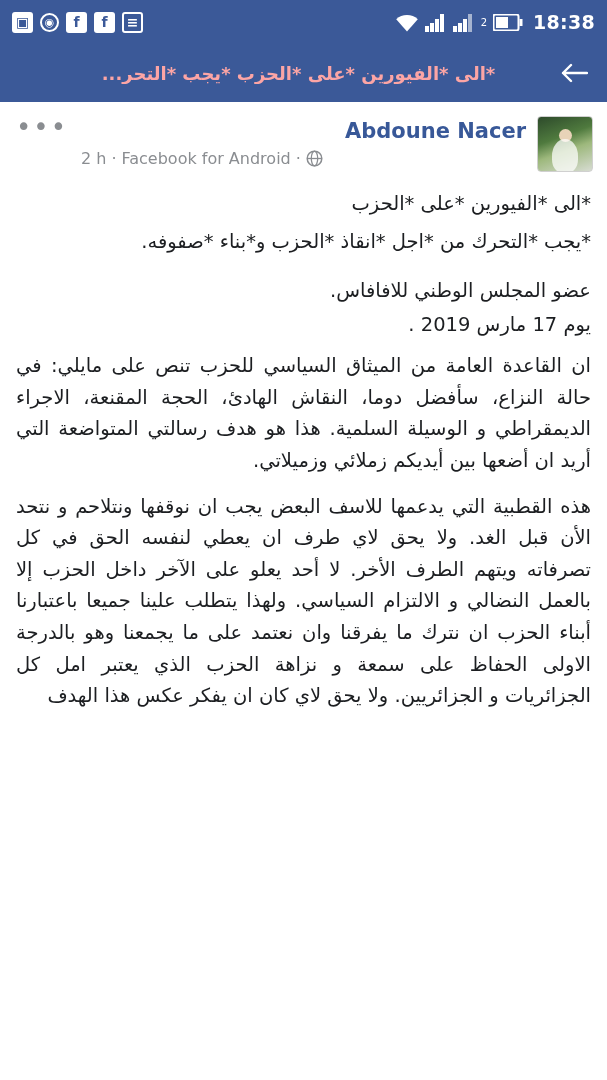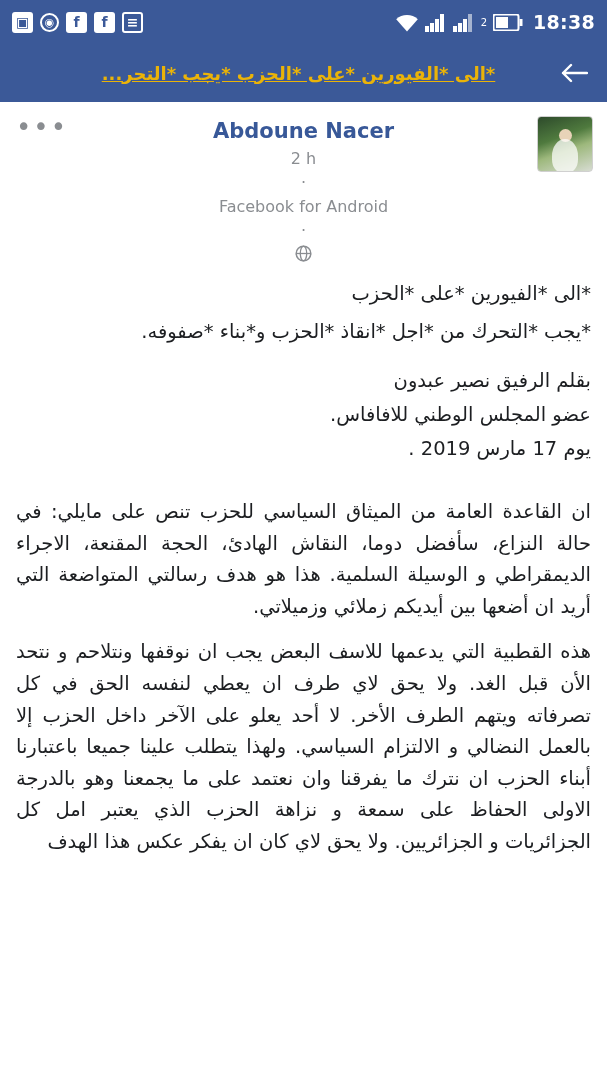--- a/index.html
+++ b/index.html
@@ -65,26 +65,25 @@
   }
   .sig-label {
     font-size: 10px;
     vertical-align: super;
   }
 
   
   .appbar {
     height: 58px;
     background: #3b5998;
-    color: #eab308;
+    color: #fca5a5;
     display: flex;
     align-items: center;
     padding: 0 16px;
     direction: rtl;
-    text-decoration: underline;
   }
   .back-btn {
     width: 34px; height: 34px;
     display: flex; align-items: center; justify-content: center;
     flex-shrink: 0;
   }
   .appbar-title {
     flex: 1;
     text-align: center;
     font-size: 18px;
@@ -131,32 +130,31 @@
     border-radius: 50%;
     background: #e8d3b8;
   }
   .post-meta { flex: 1; min-width: 0; padding-top: 2px; }
   .author {
     font-size: 21px;
     font-weight: bold;
     color: #385898;
     line-height: 1.25;
     direction: ltr;
-    text-align: center;
+    text-align: right;
   }
   .subline {
     margin-top: 5px;
     font-size: 16px;
     color: #8a8d91;
     direction: ltr;
     text-align: left;
     display: flex;
     align-items: center;
     gap: 5px;
-    flex-direction: column;
   }
   .globe {
     display: inline-flex;
     align-items: center;
     justify-content: center;
   }
   .more-btn {
     color: #8a8d91;
     font-size: 26px;
     line-height: 18px;
@@ -171,21 +169,21 @@
     direction: rtl;
     text-align: justify;
     color: #1c1e21;
     font-size: 19.5px;
     line-height: 1.62;
   }
   .post-body p { margin-bottom: 14px; }
   .post-body p.center { margin-bottom: 6px; }
   .post-body p.center.last { margin-bottom: 18px; }
   .post-body p.right { text-align: right; margin-bottom: 2px; }
-  .post-body p.right.last { margin-bottom: 32px; }
+  .post-body p.right.last { margin-bottom: 10px; }
   .post-body p:last-child { margin-bottom: 16px; }
 </style>
 </head>
 <body>
 
 <div class="statusbar">
   <div class="status-left">
     <span class="sq-icon">▣</span>
     <span class="dot-icon">◉</span>
     <span class="sq-icon">f</span>
@@ -254,18 +252,17 @@
         </span>
       </div>
     </div>
     <div class="more-btn">•••</div>
   </div>
 </div>
 
 <div class="post-body" id="post-body">
     <p class="center">*الى *الفيورين *على *الحزب</p>
     <p class="center last">*يجب *التحرك من *اجل *انقاذ *الحزب و*بناء *صفوفه.</p>
-    <p class="right">بقلم الرفيق نصير عبدون</p>
     <p class="right">عضو المجلس الوطني للافافاس.</p>
     <p class="right last">يوم 17 مارس 2019 .</p>
     <p class="">ان القاعدة العامة من الميثاق السياسي للحزب تنص على مايلي: في حالة النزاع، سأفضل دوما، النقاش الهادئ، الحجة المقنعة، الاجراء الديمقراطي و الوسيلة السلمية. هذا هو هدف رسالتي المتواضعة التي أريد ان أضعها بين أيديكم زملائي وزميلاتي.</p>
     <p class="">هذه القطبية التي يدعمها للاسف البعض يجب ان نوقفها ونتلاحم و نتحد الأن قبل الغد. ولا يحق لاي طرف ان يعطي لنفسه الحق في كل تصرفاته ويتهم الطرف الأخر. لا أحد يعلو على الآخر داخل الحزب إلا بالعمل النضالي و الالتزام السياسي. ولهذا يتطلب علينا جميعا باعتبارنا أبناء الحزب ان نترك ما يفرقنا وان نعتمد على ما يجمعنا وهو بالدرجة الاولى الحفاظ على سمعة و نزاهة الحزب الذي يعتبر امل كل الجزائريات و الجزائريين. ولا يحق لاي كان ان يفكر عكس هذا الهدف</p>
   </div>
 
 </body></html>

